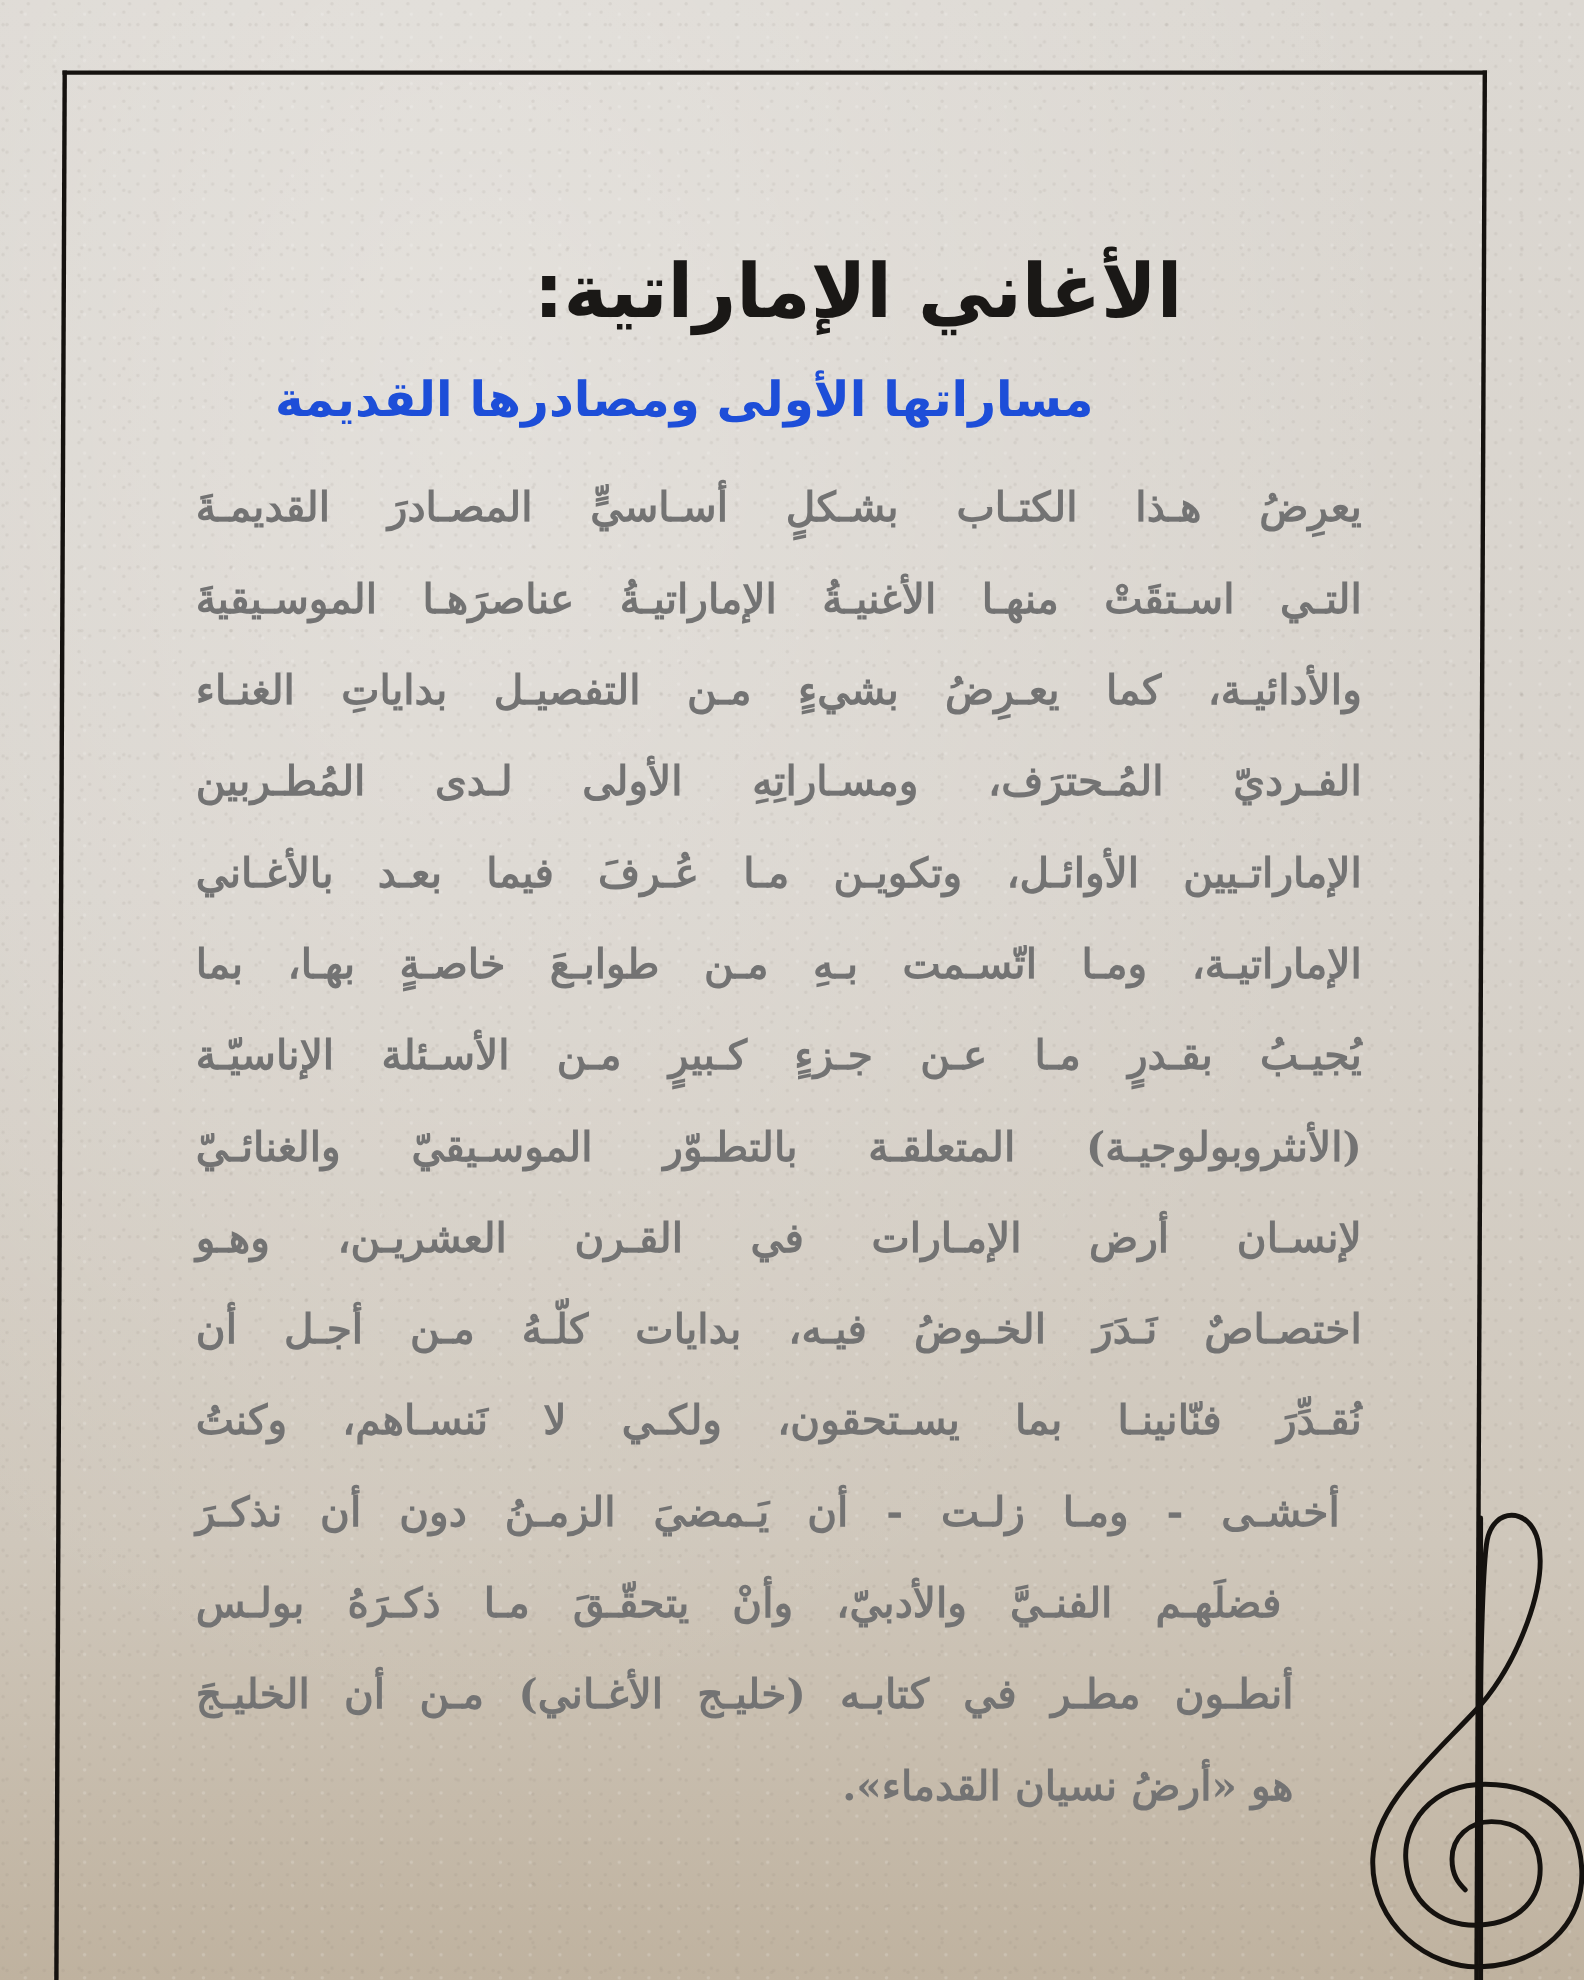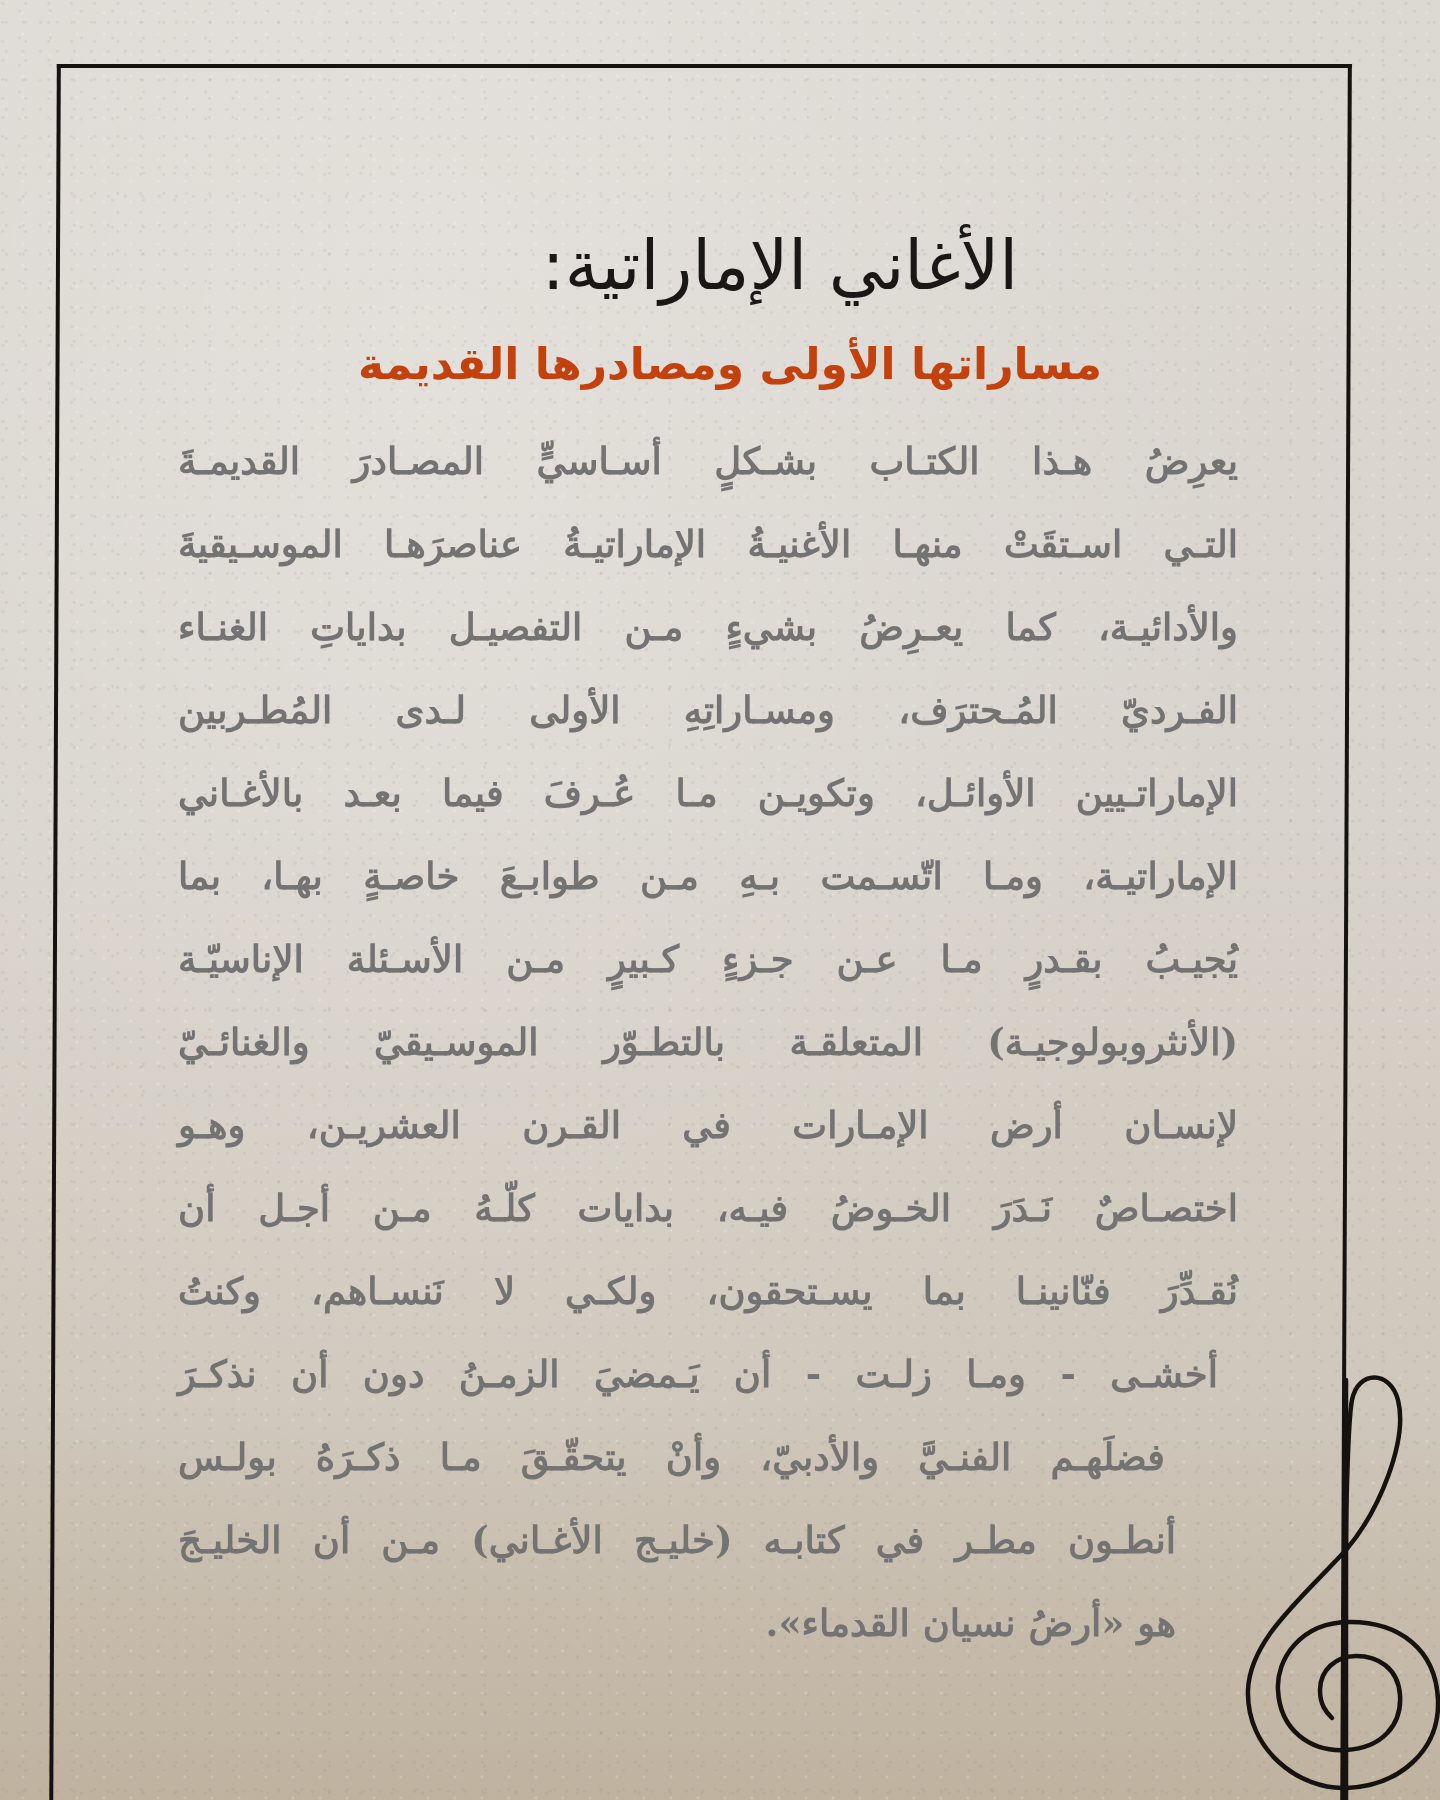--- a/index.html
+++ b/index.html
@@ -21,28 +21,28 @@
     background-size: 23px 19px, 31px 27px, 17px 29px, 27px 21px;
   }
   .frame {
     position:absolute; left:53px; top:64px; width:1295px; height:1760px;
     border:4px solid #15120f; border-bottom:none; box-sizing:border-box;
     transform: skewX(-0.25deg);
   }
   .title {
     position:absolute; top:175px; left:300px; width:960px;
     text-align:center; direction:rtl;
-    font-family:"DejaVu Sans", sans-serif; font-weight:normal;
+    font-family:"DejaVu Sans", sans-serif; font-weight:bold;
     font-size:68px; line-height:90px; color:#1a1816;
   }
   .subtitle {
     position:absolute; top:292px; left:250px; width:960px;
-    text-align:center; direction:rtl;
+    text-align:left; direction:rtl;
     font-family:"DejaVu Sans", sans-serif; font-weight:bold;
-    font-size:44px; line-height:70px; color:#c2410c;
+    font-size:44px; line-height:70px; color:#1d4ed8;
   }
   .body {
     position:absolute; top:420px; left:178px; width:1060px;
     direction:rtl;
   }
   .line {
     height:83px; line-height:83px;
     font-family:"DejaVu Serif", serif; font-weight:bold;
     font-size:37px; color:#737373;
     text-align:justify; text-align-last:justify;

